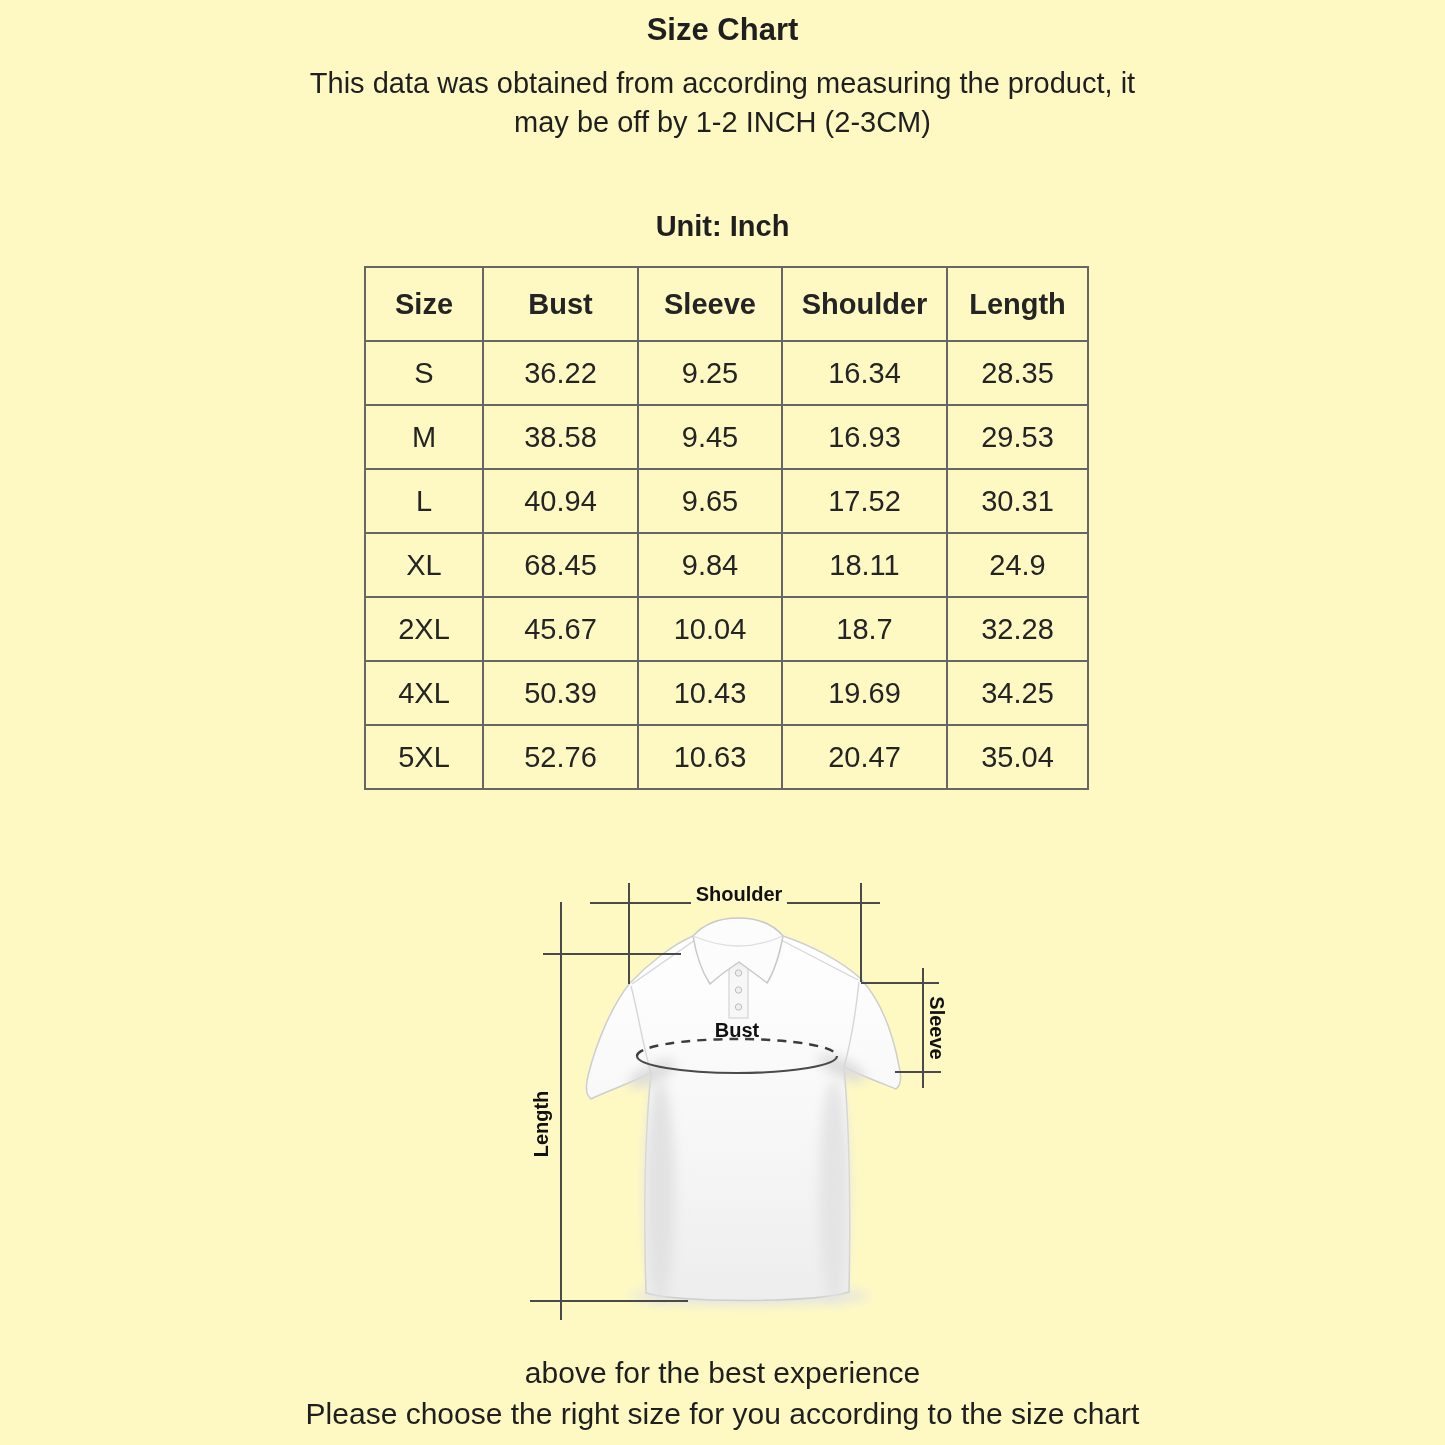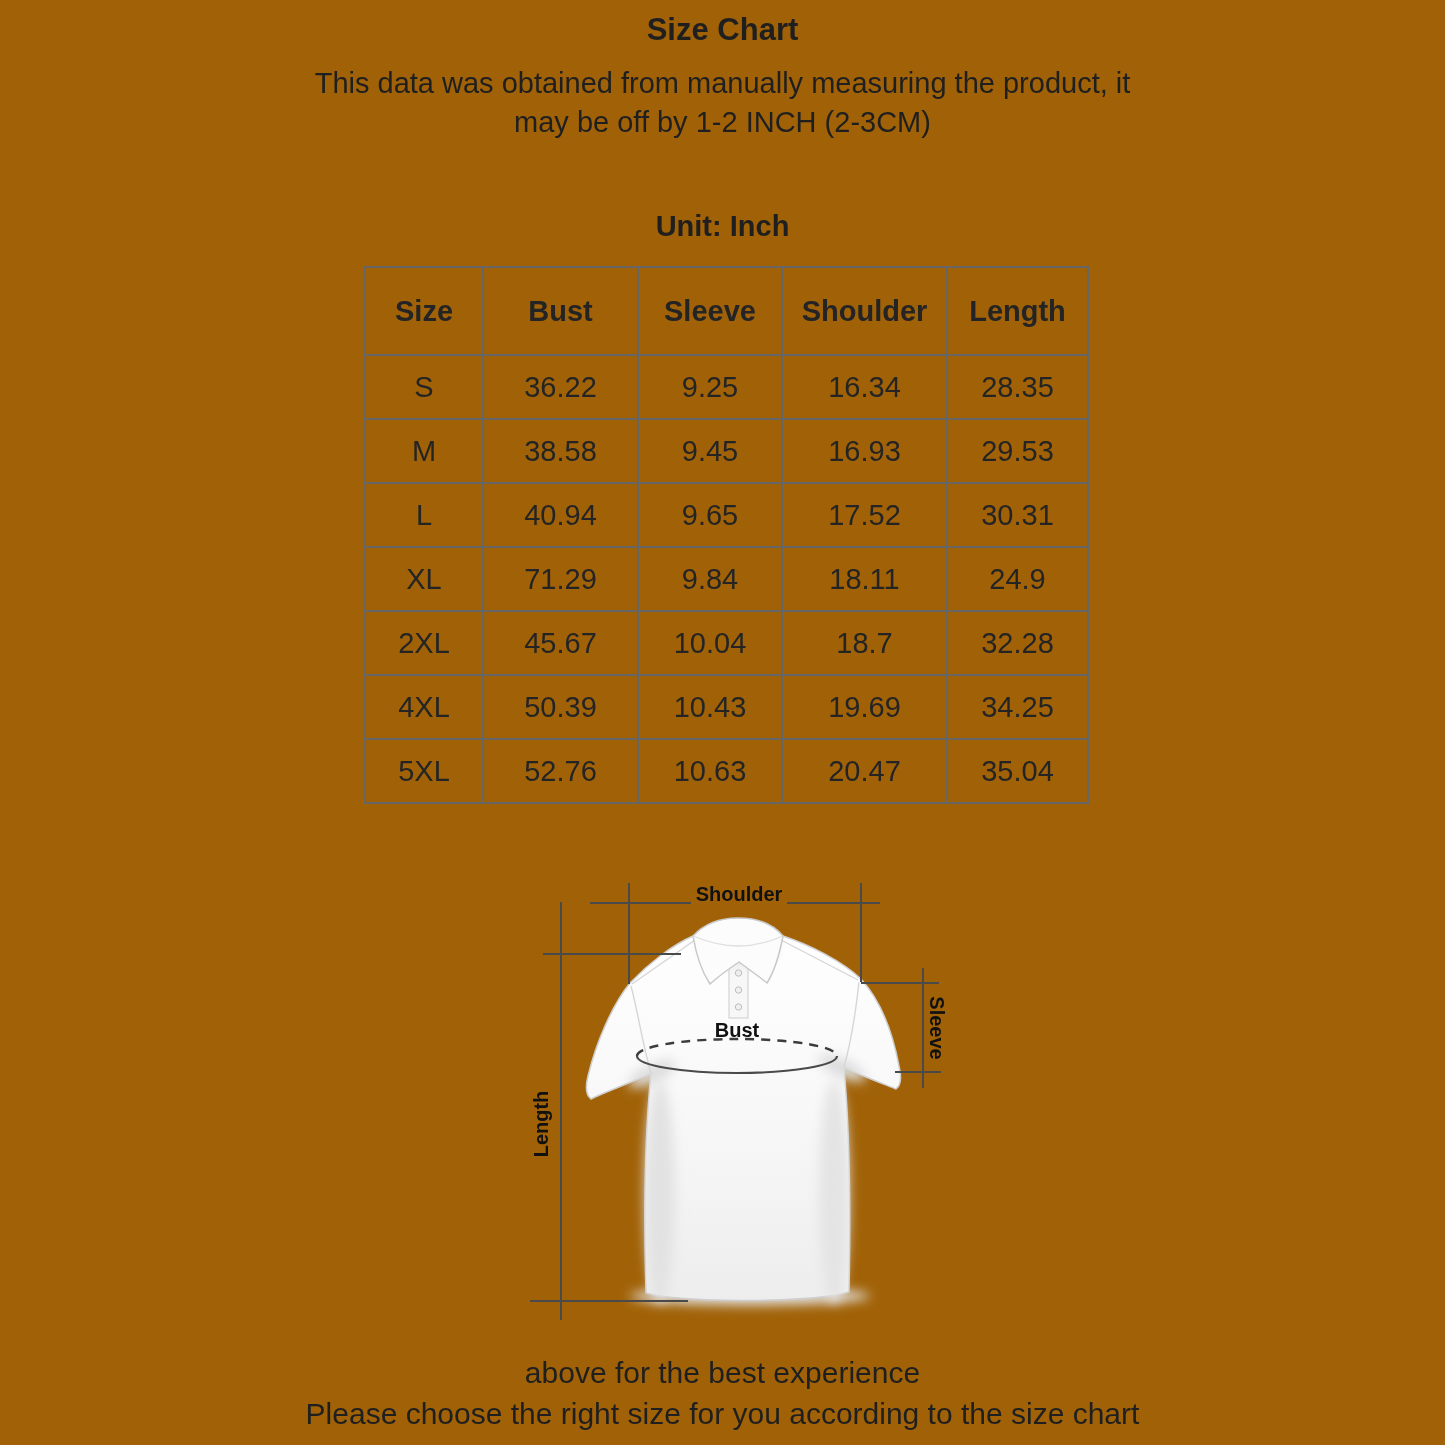--- a/index.html
+++ b/index.html
@@ -1,46 +1,46 @@
 <!DOCTYPE html>
 <html><head>
 <meta charset="utf-8">
 <style>
   html,body{margin:0;padding:0;background:#fff;}
-  #canvas{position:relative;width:1445px;height:1445px;background:#a16207;overflow:hidden;
+  #canvas{position:relative;width:1445px;height:1445px;background:#fef9c3;overflow:hidden;
           font-family:"Liberation Sans",sans-serif;color:#1f1f1f;}
   .title{position:absolute;top:12px;left:0;width:100%;text-align:center;
          font-size:31px;font-weight:bold;}
   .desc{position:absolute;top:64px;left:0;width:100%;text-align:center;
         font-size:29px;line-height:39px;font-weight:normal;}
   .unit{position:absolute;top:210px;left:0;width:100%;text-align:center;
         font-size:29px;font-weight:bold;}
   table.size-table{position:absolute;left:364px;top:266px;width:723px;
         border-collapse:collapse;table-layout:fixed;font-size:29px;color:#242424;}
   table.size-table th,table.size-table td{border:2px solid #666666;text-align:center;
         vertical-align:middle;padding:0;font-weight:normal;}
   table.size-table th{font-weight:bold;}
-  table.size-table thead tr{height:88px;margin-top:36px;}
+  table.size-table thead tr{height:74px;margin-top:36px;}
   table.size-table tbody tr{height:64px;}
   .diagram{position:absolute;left:500px;top:862px;width:490px;height:470px;}
   .footer{position:absolute;top:1352px;left:0;width:100%;text-align:center;
           font-size:30px;line-height:41px;}
   svg text{font-family:"Liberation Sans",sans-serif;fill:#111111;}
   .mline{stroke:#4a4a4a;stroke-width:2;}
   .seam{stroke:#d6d6d6;stroke-width:1.4;fill:none;}
 </style>
 </head>
 <body>
 
 <div id="canvas">
 
   <div class="title">Size Chart</div>
 
   <div class="desc">
-    <div>This data was obtained from manually measuring the product, it</div>
+    <div>This data was obtained from according measuring the product, it</div>
     <div>may be off by 1-2 INCH (2-3CM)</div>
   </div>
 
   <div class="unit">Unit: Inch</div>
 
   <table class="size-table">
     <colgroup>
       <col style="width:118px">
         <col style="width:155px">
         <col style="width:144px">
@@ -73,21 +73,21 @@
       </tr>
       <tr>
         <td>L</td>
         <td>40.94</td>
         <td>9.65</td>
         <td>17.52</td>
         <td>30.31</td>
       </tr>
       <tr>
         <td>XL</td>
-        <td>71.29</td>
+        <td>68.45</td>
         <td>9.84</td>
         <td>18.11</td>
         <td>24.9</td>
       </tr>
       <tr>
         <td>2XL</td>
         <td>45.67</td>
         <td>10.04</td>
         <td>18.7</td>
         <td>32.28</td>

